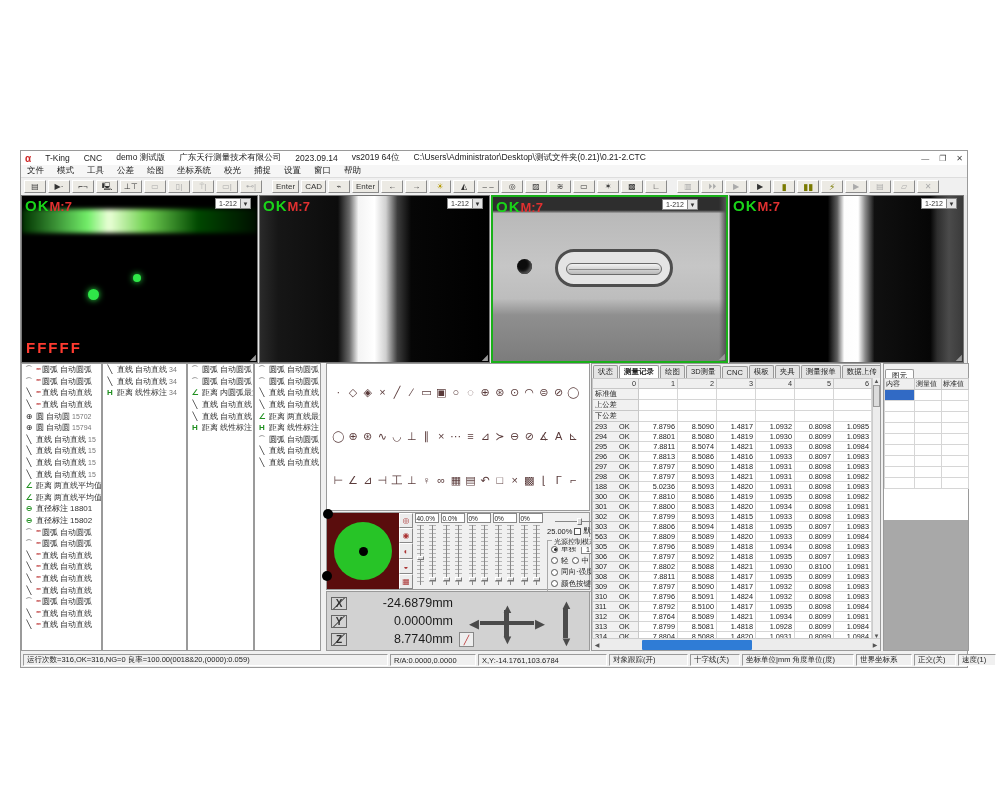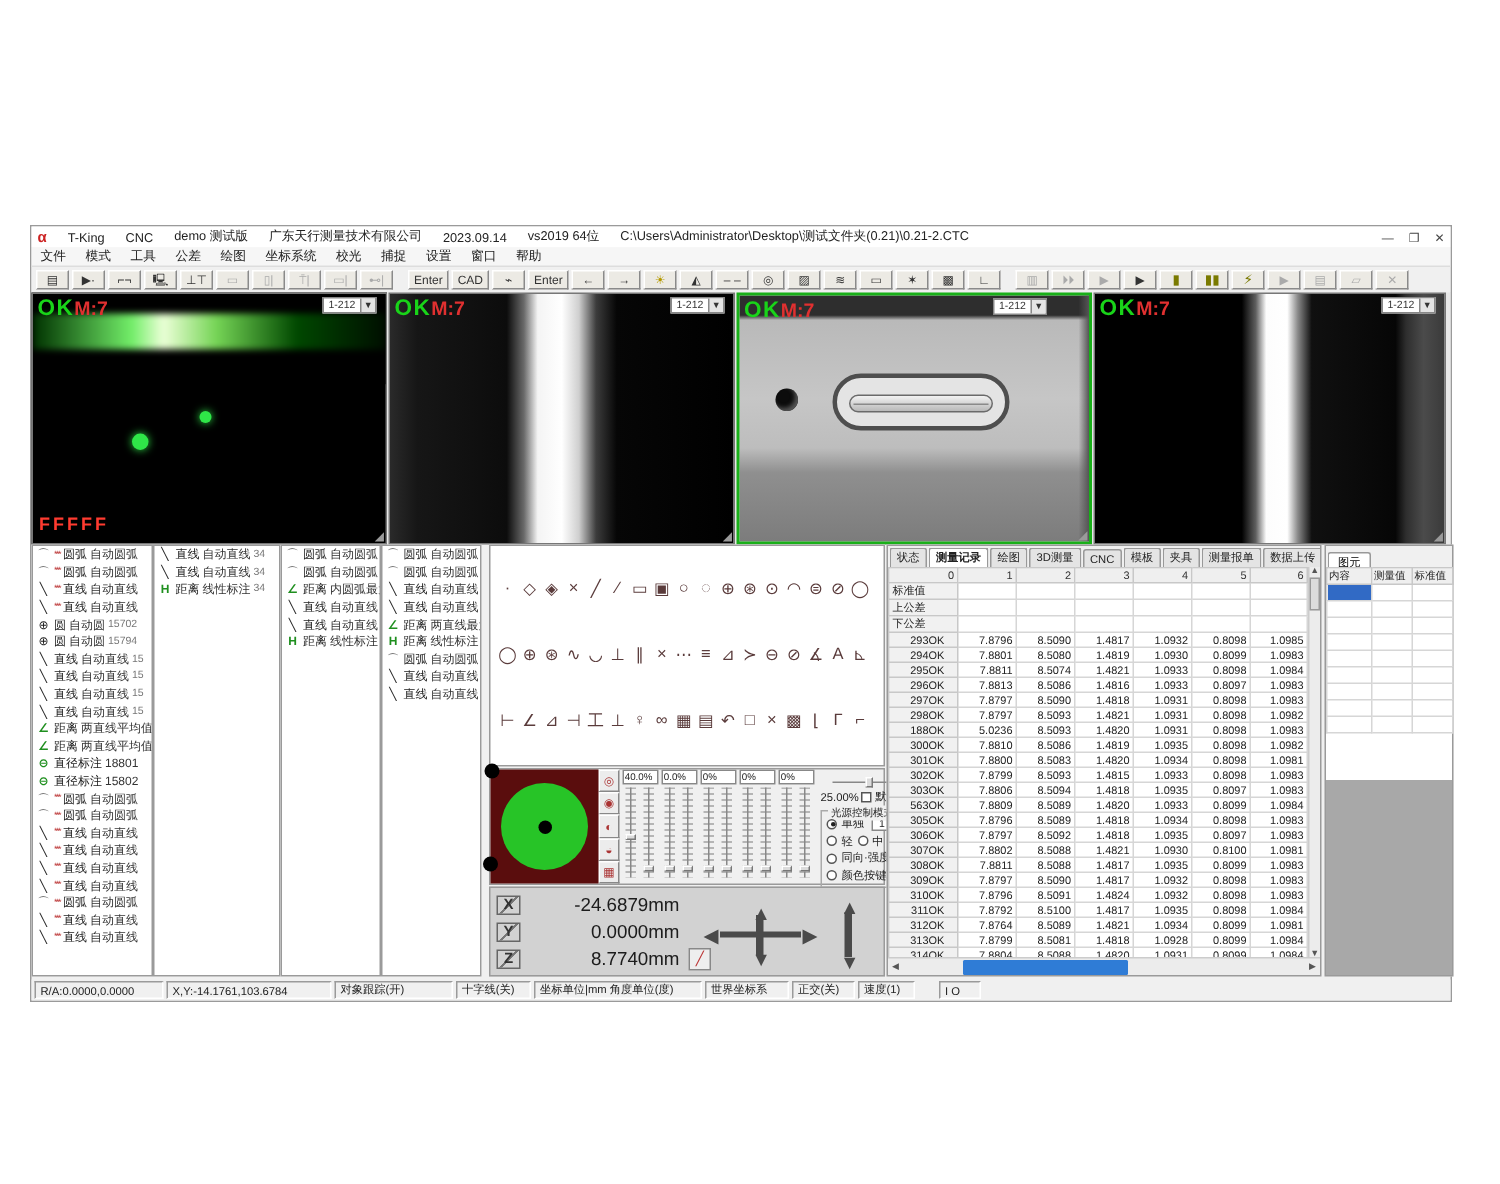--- a/index.html
+++ b/index.html
@@ -28,21 +28,21 @@
   .cameras{position:absolute;left:0;top:44px;width:100%;height:168px;display:flex;gap:1px;background:#e8e8e8;}
   .cam{position:relative;height:168px;background:#000;overflow:hidden;border:1px solid #777;}
   .cam.sel{border:2px solid #19b019;}
   .cam-status{position:absolute;left:3px;top:1px;z-index:5;font-weight:bold;}
   .cam-ok{color:#19d419;font-size:15px;letter-spacing:1px;}
   .cam-m{color:#e03030;font-size:13px;}
   .cam-sel-box{position:absolute;top:2px;right:6px;z-index:5;height:11px;background:#fff;border:1px solid #888;display:flex;align-items:center;font-size:7px;color:#333;}
   .cam-sel-box .txt{padding:0 3px;min-width:24px;}
   .cam-sel-box .dd{width:10px;height:100%;border-left:1px solid #888;background:#e4e4e4;display:flex;align-items:center;justify-content:center;font-size:6px;color:#333;}
   .cam-grip{position:absolute;right:1px;bottom:0;color:#9a9a9a;font-size:8px;z-index:5;}
-  .cam-extra{position:absolute;left:4px;bottom:6px;color:#ff3b30;font-size:12px;font-weight:bold;letter-spacing:2px;z-index:5;margin-top:28px;}
+  .cam-extra{position:absolute;left:4px;bottom:6px;color:#ff3b30;font-size:15px;font-weight:bold;letter-spacing:2px;z-index:5;margin-top:28px;}
   
   .sc1-band{position:absolute;left:0;top:13px;width:100%;height:24px;background:linear-gradient(90deg,rgba(0,110,0,.45),rgba(120,250,110,.95) 28%,rgba(235,255,215,1) 37%,rgba(130,235,95,.9) 52%,rgba(0,130,0,.55) 75%,rgba(0,60,0,.25));filter:blur(2px);}
   .sc1-shadow{position:absolute;right:-30px;top:-40px;width:140px;height:110px;border-radius:50%;background:#000;}
   .dot{position:absolute;border-radius:50%;background:#2fe648;box-shadow:0 0 6px #2fe648;}
   
   .sc2{background:linear-gradient(90deg,#2a2a2a 0,#161616 8%,#0c0c0c 34%,#6a6a6a 39%,#f4f4f4 43%,#ffffff 50%,#cfcfcf 55%,#3c3c3c 60%,#060606 66%,#000 100%);}
   
   .sc3{background:linear-gradient(180deg,#2e2e2e 0,#2e2e2e 8%,#b9b9b9 10%,#c6c6c6 42%,#bdbdbd 62%,#8f8f8f 72%,#7c7c7c 100%);}
   .sc3-slot{position:absolute;left:62px;top:52px;width:118px;height:38px;border:3px solid #4e4e4e;border-radius:19px;background:#e4e4e4;}
   .sc3-pin{position:absolute;left:8px;top:11px;width:96px;height:12px;border:1px solid #6a6a6a;border-radius:6px;background:linear-gradient(180deg,#f2f2f2,#b9b9b9);}
@@ -116,21 +116,21 @@
   .record{position:absolute;left:570px;top:0;width:290px;height:288px;background:#f0f0f0;border:1px solid #9a9a9a;}
   .rec-tabs{display:flex;height:14px;align-items:flex-end;padding-left:1px;background:#f0f0f0;font-size:7.5px;color:#222;white-space:nowrap;overflow:hidden;}
   .rtab{padding:1px 4px;border:1px solid #999;border-bottom:none;background:#e4e4e4;margin-right:1px;border-radius:2px 2px 0 0;}
   .rtab.active{background:#fff;font-weight:bold;}
   .rec-body{position:absolute;left:0;top:14px;width:288px;height:261px;background:#fff;overflow:hidden;display:flex;}
   table.grid{border-collapse:collapse;table-layout:fixed;width:279px;}
   table.grid td{border:1px solid #d6d6d6;height:9.3px;padding:0 2px;font-size:7.3px;color:#222;overflow:hidden;white-space:nowrap;}
   table.grid td.hd{background:#efefef;border-color:#c8c8c8;text-align:right;color:#333;}
   table.grid td.idx{background:#f1f1f1;border-color:#c8c8c8;text-align:left;}
   table.grid td.num{text-align:right;}
-  td.idx .n{display:inline-block;width:24px;text-align:right;}
+  td.idx .n{display:inline-block;width:24px;}
   .vscroll{width:9px;height:261px;background:#ececec;border-left:1px solid #ccc;display:flex;flex-direction:column;align-items:center;font-size:6px;color:#555;}
   .vscroll .vthumb{width:7px;height:22px;background:#dcdcdc;border:1px solid #999;margin-top:1px;}
   .vscroll .sp{flex:1;}
   .hscroll{position:absolute;left:0;bottom:0;width:288px;height:12px;background:#ececec;border-top:1px solid #ccc;display:flex;align-items:center;font-size:6px;color:#555;}
   .hscroll .htrack{position:relative;flex:1;height:10px;}
   .hscroll .hthumb{position:absolute;left:40px;top:0;width:110px;height:10px;background:#2f7cd6;border-radius:1px;}
   .hbtn{width:10px;text-align:center;}
 
   
   .einfo{position:absolute;left:862px;top:0;width:86px;height:288px;background:#f0f0f0;border:1px solid #9a9a9a;}
@@ -1049,22 +1049,23 @@
                   <td></td>
                 </tr>
               </tbody>
             </table>
           <div class="einfo-gray"></div>
         </div>
       </div>
     </div>
 
     <div class="statusbar">
+        <div class="seg" style="width: 365px; flex: 0 0 auto;">运行次数=316,OK=316,NG=0 良率=100.00(0018&amp;20,(0000):0.059)</div>
         <div class="seg" style="width: 86px; flex: 0 0 auto;">R/A:0.0000,0.0000</div>
-        <div class="seg" style="width: 110px; flex: 0 0 auto;">X,Y:-14.1761,103.6784</div>
+        <div class="seg" style="width: 129px; flex: 0 0 auto;">X,Y:-14.1761,103.6784</div>
         <div class="seg" style="width: 79px; flex: 0 0 auto;">对象跟踪(开)</div>
         <div class="seg" style="width: 50px; flex: 0 0 auto;">十字线(关)</div>
         <div class="seg" style="width: 112px; flex: 0 0 auto;">坐标单位|mm 角度单位(度)</div>
         <div class="seg" style="width: 56px; flex: 0 0 auto;">世界坐标系</div>
         <div class="seg" style="width: 42px; flex: 0 0 auto;">正交(关)</div>
         <div class="seg" style="width: 38px; flex: 0 0 auto;">速度(1)</div>
         <div class="seg" style="width: 28px; flex: 0 0 auto; margin-left: 14px;">I O</div>
       </div>
   </div>
 </div>

